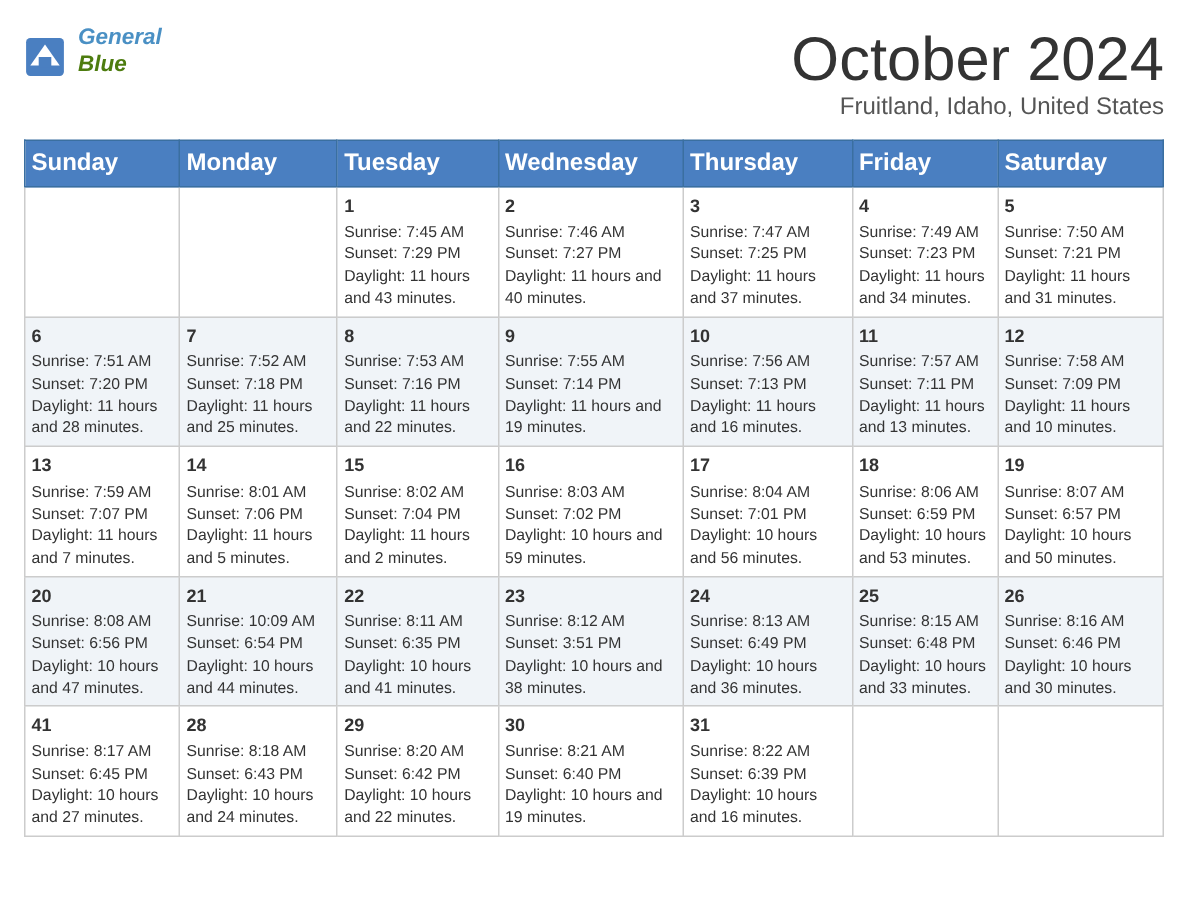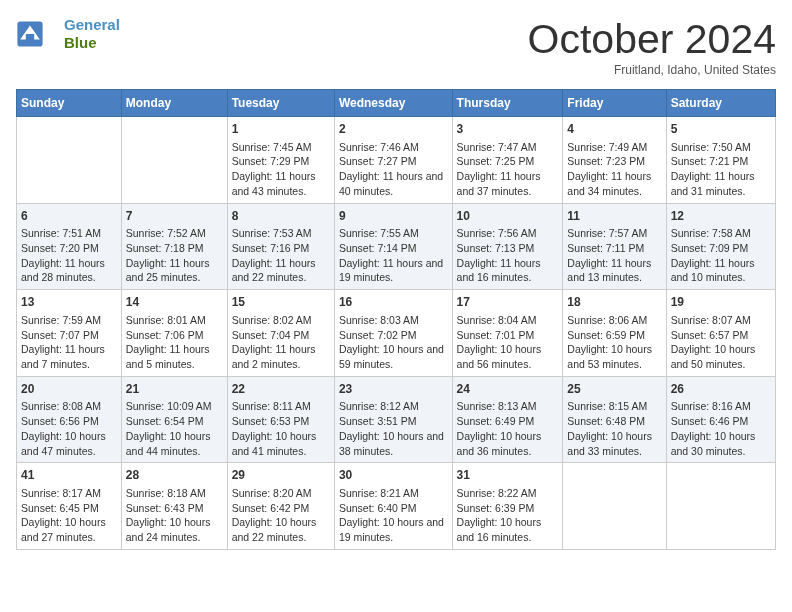--- a/index.html
+++ b/index.html
@@ -11,22 +11,23 @@
       padding: 16px;
     }
     .header {
       display: flex;
       justify-content: space-between;
       align-items: flex-start;
       margin-bottom: 12px;
     }
     .logo {
       display: flex;
-      align-items: center;
-      gap: 20px;
+      align-items: flex-end;
+      gap: 8px;
+      font-style: italic;
     }
     .logo-text {
       font-size: 15px;
       font-weight: bold;
       color: #333;
       line-height: 1.2;
     }
     .logo-text span {
       color: #4a90c4;
     }
@@ -36,34 +37,34 @@
     }
     .title-block {
       text-align: right;
     }
     .month-title {
       font-size: 41px;
       font-weight: normal;
       color: #333;
     }
     .location {
-      font-size: 12px;
+      font-size: 16px;
       color: #555;
     }
     table {
       width: 100%;
       border-collapse: collapse;
       font-size: 11px;
     }
     thead tr th {
       background: #4a7fc1;
       color: #fff;
       padding: 6px 4px;
       text-align: left;
-      font-size: 12px;
+      font-size: 16px;
       font-weight: bold;
       border: 1px solid #3a6fa0;
     }
     tbody tr td {
       border: 1px solid #ccc;
       vertical-align: top;
       padding: 4px;
       min-height: 70px;
       height: 80px;
       color: #333;
@@ -249,21 +250,21 @@
         </td>
         <td>
           <span class="day-num">21</span>
           <div>Sunrise: 10:09 AM</div>
           <div>Sunset: 6:54 PM</div>
           <div>Daylight: 10 hours and 44 minutes.</div>
         </td>
         <td>
           <span class="day-num">22</span>
           <div>Sunrise: 8:11 AM</div>
-          <div>Sunset: 6:53 PM</div>
+          <div>Sunset: 6:35 PM</div>
           <div>Daylight: 10 hours and 41 minutes.</div>
         </td>
         <td>
           <span class="day-num">23</span>
           <div>Sunrise: 8:12 AM</div>
           <div>Sunset: 3:51 PM</div>
           <div>Daylight: 10 hours and 38 minutes.</div>
         </td>
         <td>
           <span class="day-num">24</span>

